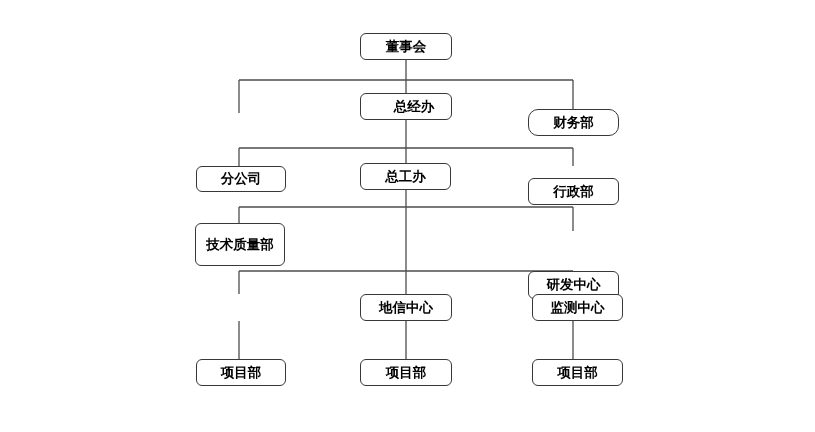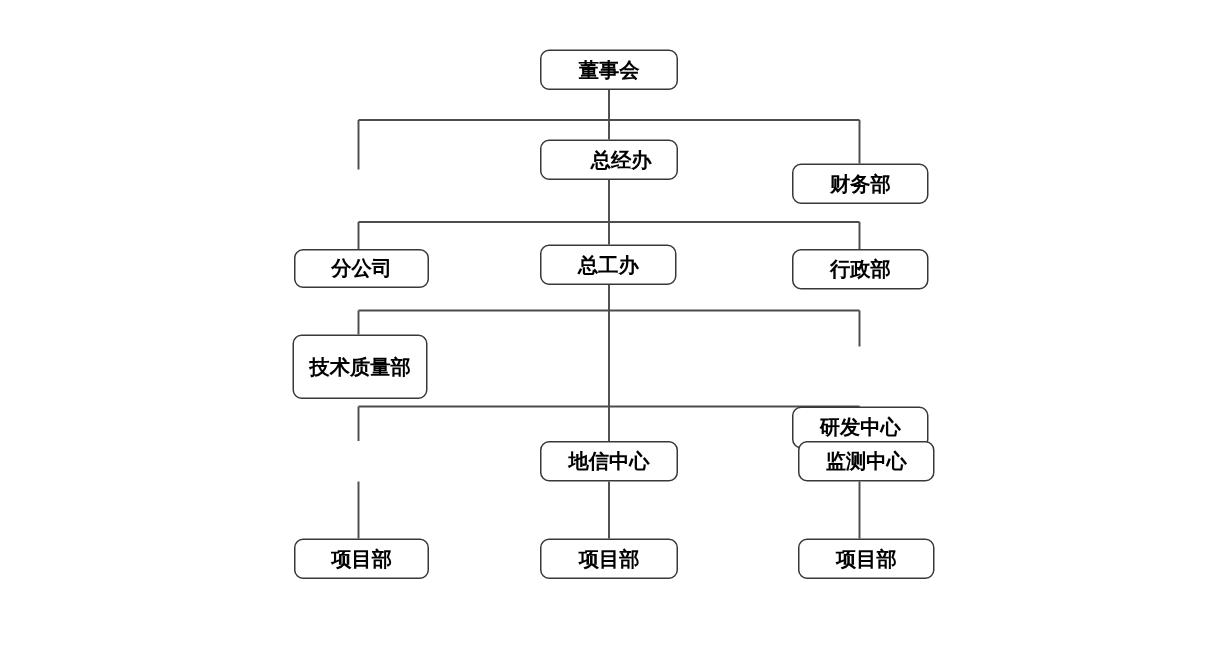--- a/index.html
+++ b/index.html
@@ -70,25 +70,25 @@
 
       <line x1="239" y1="321" x2="239" y2="359"></line>
       <line x1="406" y1="321" x2="406" y2="359"></line>
       <line x1="573" y1="321" x2="573" y2="359"></line>
     </g>
   </svg>
 
   <div class="node" style="left:360px; top:33px;  width:92px; height:27px;">董事会</div>
 
   <div class="node" style="left:360px; top:93px;  width:92px; height:27px;padding-left:16px;">总经办</div>
-  <div class="node" style="left:528px; top:109px; width:91px; height:27px;">财务部</div>
+  <div class="node" style="left:528px; top:109px; width:91px; height:27px;border-radius:10px;">财务部</div>
 
   <div class="node" style="left:196px; top:166px; width:90px; height:26px;">分公司</div>
   <div class="node" style="left:360px; top:163px; width:91px; height:27px;">总工办</div>
-  <div class="node" style="left:528px; top:166px; width:91px; height:27px;">行政部</div>
+  <div class="node" style="left:528px; top:178px; width:91px; height:27px;">行政部</div>
 
   <div class="node" style="left:195px; top:223px; width:90px; height:43px;">技术质量部</div>
   <div class="node" style="left:528px; top:231px; width:91px; height:28px;margin-top:40px;">研发中心</div>
 
   <div class="node" style="left:360px; top:294px; width:92px; height:27px;">地信中心</div>
   <div class="node" style="left:532px; top:294px; width:91px; height:27px;">监测中心</div>
 
   <div class="node" style="left:196px; top:359px; width:90px; height:27px;">项目部</div>
   <div class="node" style="left:360px; top:359px; width:92px; height:27px;">项目部</div>
   <div class="node" style="left:532px; top:359px; width:91px; height:27px;">项目部</div>

